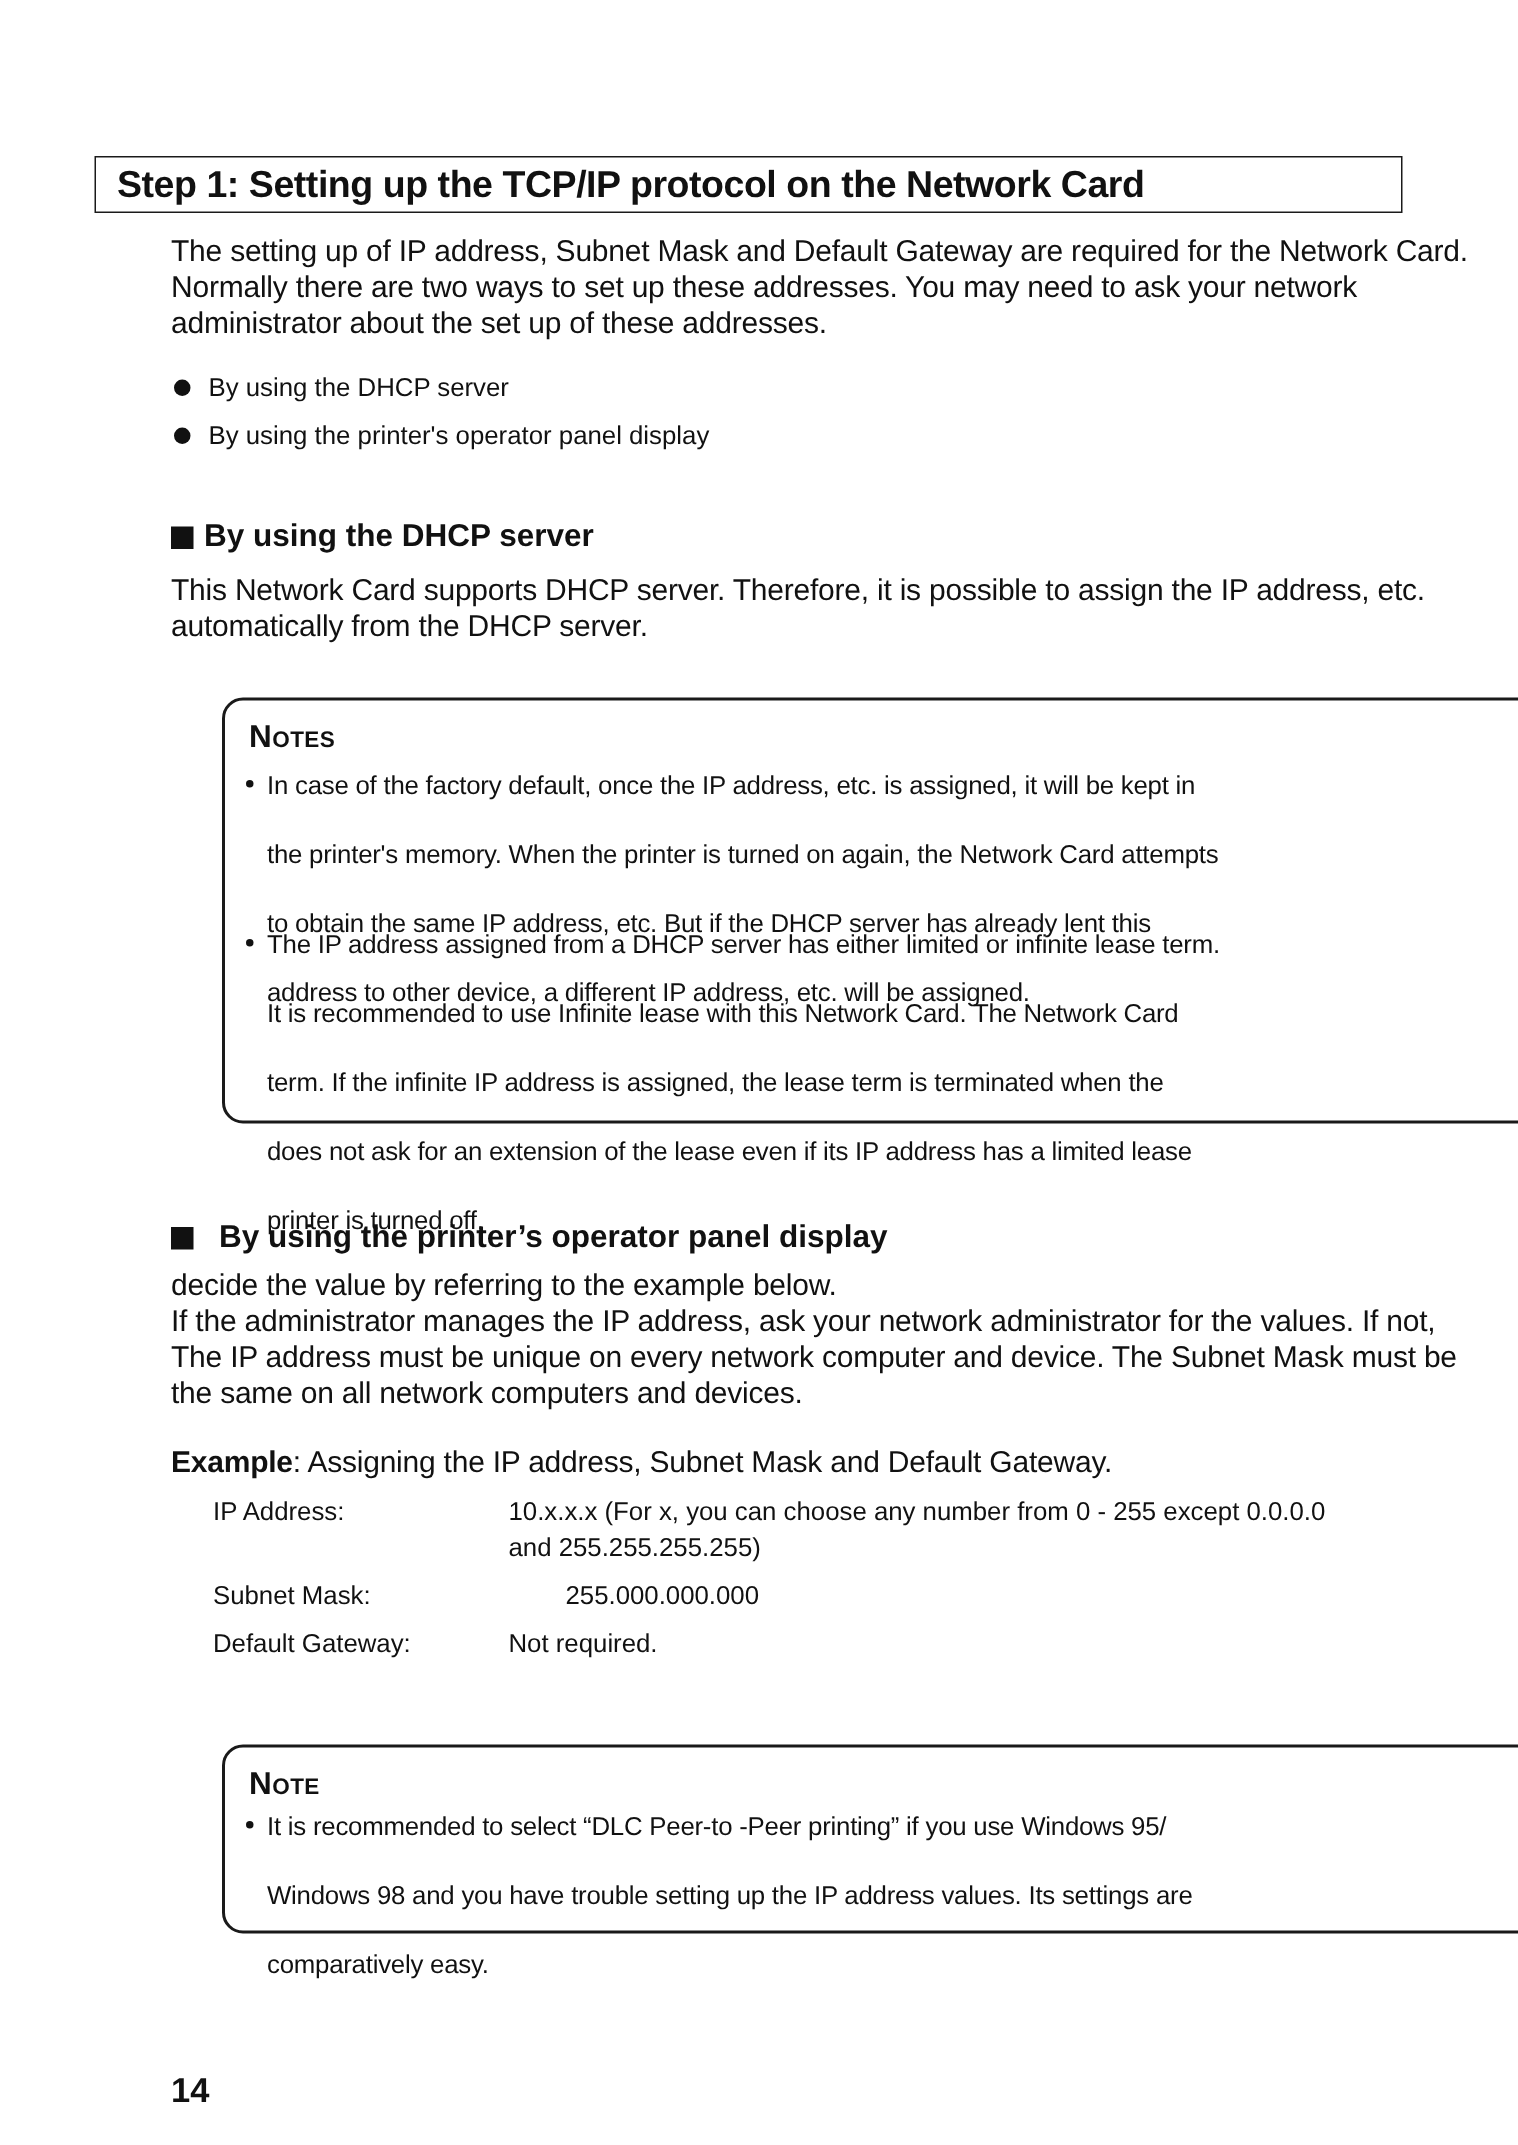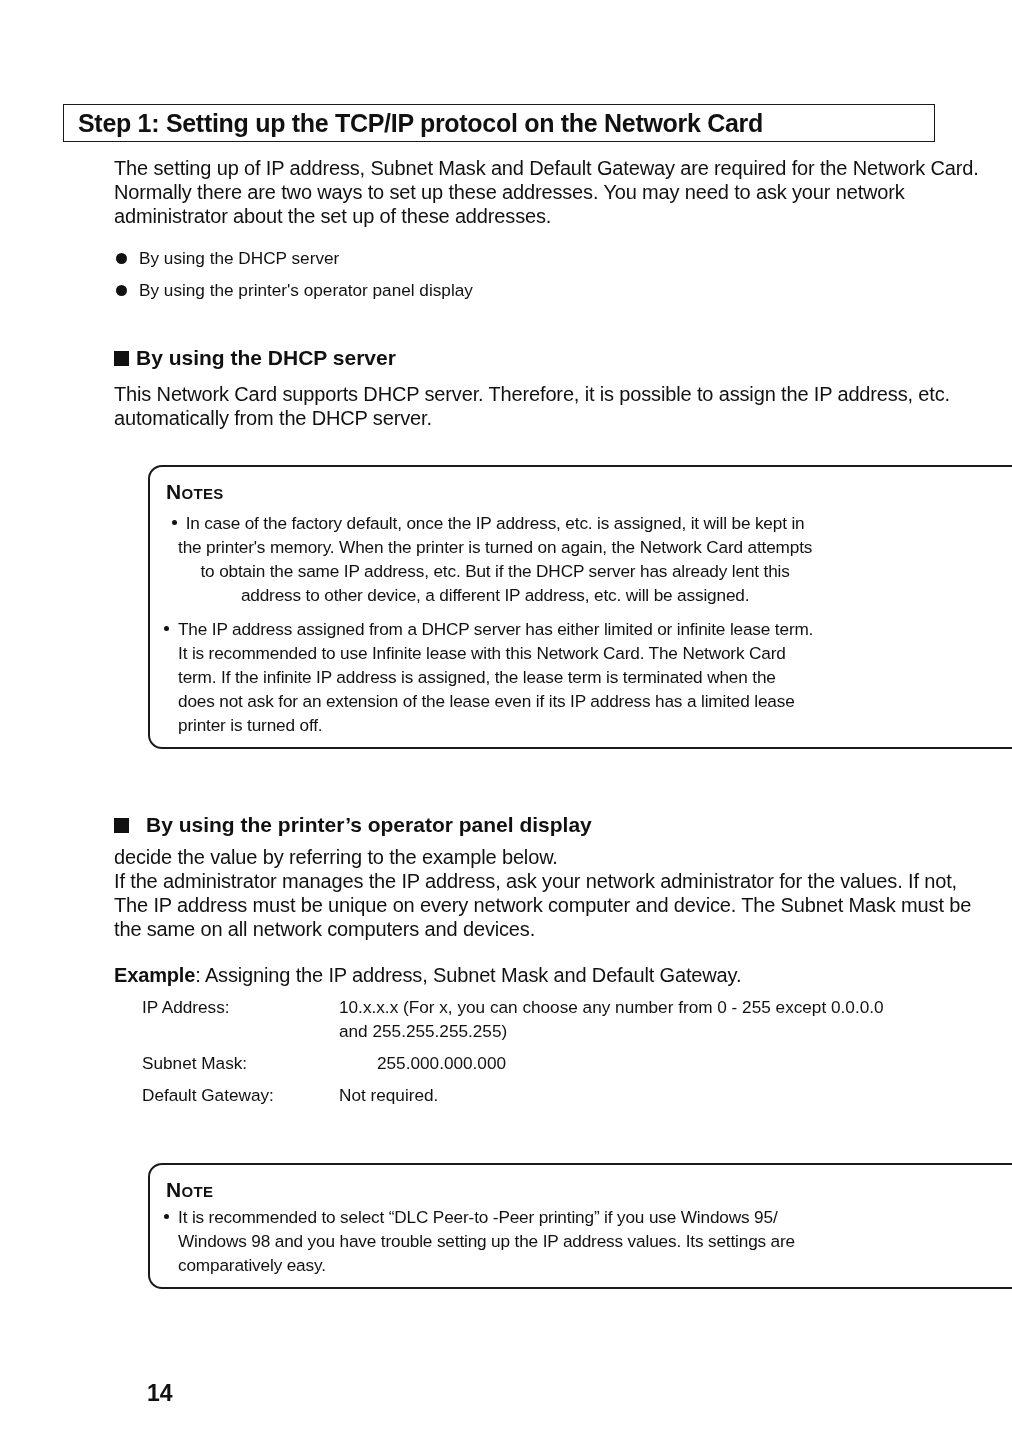--- a/index.html
+++ b/index.html
@@ -111,31 +111,30 @@
       height: 5px;
       border-radius: 50%;
       background: #111;
       vertical-align: middle;
       margin-right: 9px;
       margin-left: 2px;
       position: relative;
       top: -2px;
     }
     .note-line { display: block; }
-    .note-line.cont { padding-left: 16px; }
+    .note-line.cont { padding-left: 16px; margin-top: 22px; }
 
     .ex-label { left: 94px; font-size: 17.2px; line-height: 24px; white-space: nowrap; }
     .ex-value { left: 291px; font-size: 17.2px; line-height: 24px; white-space: nowrap; }
 
     .page-number {
       left: 66px;
       top: 1380px;
       font-size: 23px;
       font-weight: bold;
-      margin-left: 33px;
     }
   </style>
 </head>
 <body>
 
 <div class="abs step-box">
   <div class="step-title">Step 1: Setting up the TCP/IP protocol on the Network Card</div>
 </div>
 
 <div class="abs para" style="left:66px; top:156px;">
@@ -157,21 +156,21 @@
   <span class="sq"></span>
   <span>By using the DHCP server</span>
 </div>
 <div class="abs para" style="left:66px; top:382px;">
   <div>This Network Card supports DHCP server. Therefore, it is possible to assign the IP address, etc.</div>
   <div>automatically from the DHCP server.</div>
 </div>
 
 <div class="abs note-box" style="top:465px; height:284px;">
   <div class="note-title">Notes</div>
-  <div class="note-item" style="top:44px;text-align:center;">
+  <div class="note-item" style="top:44px;">
     <span class="note-line"><span class="ndot"></span><span>In case of the factory default, once the IP address, etc. is assigned, it will be kept in</span></span>
     <span class="note-line cont">the printer's memory. When the printer is turned on again, the Network Card attempts</span>
     <span class="note-line cont">to obtain the same IP address, etc. But if the DHCP server has already lent this</span>
     <span class="note-line cont">address to other device, a different IP address, etc. will be assigned.</span>
   </div>
   <div class="note-item" style="top:150px;">
     <span class="note-line"><span class="ndot"></span><span>The IP address assigned from a DHCP server has either limited or infinite lease term.</span></span>
     <span class="note-line cont">It is recommended to use Infinite lease with this Network Card. The Network Card</span>
     <span class="note-line cont">term. If the infinite IP address is assigned, the lease term is terminated when the</span>
     <span class="note-line cont">does not ask for an extension of the lease even if its IP address has a limited lease</span>

